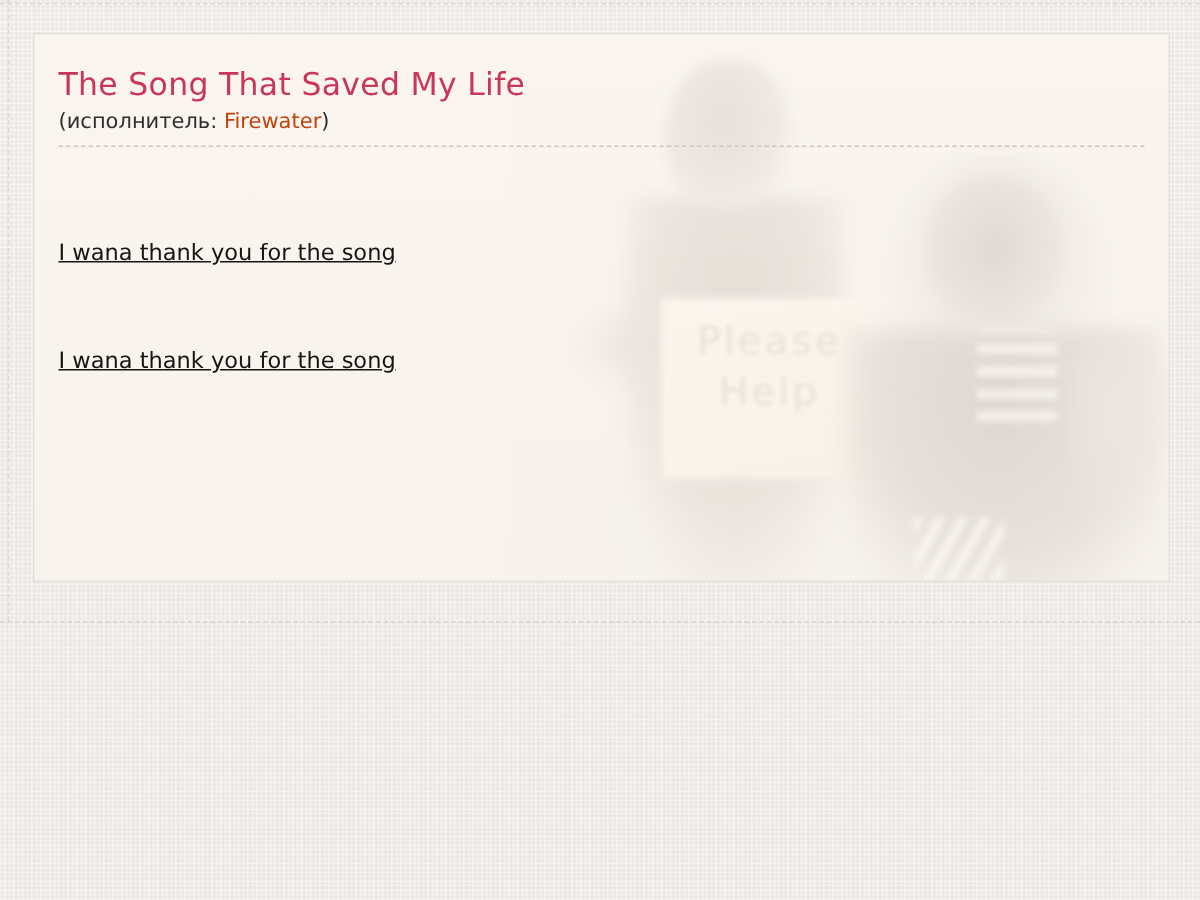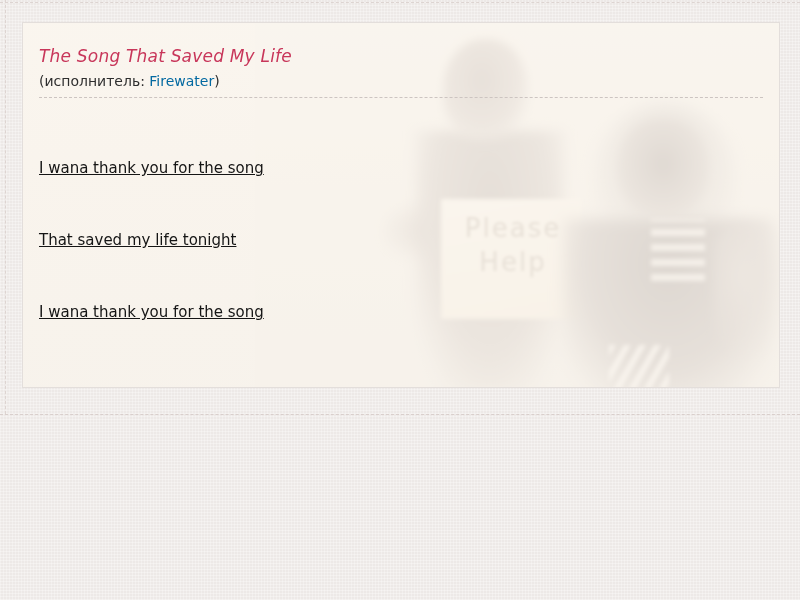--- a/index.html
+++ b/index.html
@@ -164,39 +164,38 @@
   }
 
   .card-inner {
     position: relative;
     padding: 20px 16px 0 16px;
   }
 
   .song-title {
     margin: 0;
     font-family: "DejaVu Sans", sans-serif;
-    font-size: 17px;
+    font-size: 21px;
     font-weight: normal;
     line-height: 26px;
     color: #c8365a;
     letter-spacing: 0.2px;
-    font-style: italic;
   }
 
   .artist-line {
     margin: 2px 0 0 0;
     font-family: "DejaVu Sans", sans-serif;
     font-size: 14px;
     line-height: 20px;
     color: #2e2e2e;
     padding-bottom: 6px;
     border-bottom: 1px dashed #ccc4c1;
   }
   .artist-link {
-    color: #0369a1;
+    color: #c2410c;
     text-decoration: none;
     text-align: center;
   }
 
   .lyrics {
     margin: 0;
     padding-top: 10px;
     font-family: "DejaVu Sans", sans-serif;
     font-size: 15px;
     line-height: 24px;
@@ -236,21 +235,20 @@
   </div>
 
   <div class="card-inner">
 
     <h1 class="song-title">The Song That Saved My Life</h1>
 
     <p class="artist-line"><span>(исполнитель: </span><a class="artist-link" href="#">Firewater</a><span>)</span></p>
 
     <div class="lyrics">
       <span class="lyric-line">I wana thank you for the song</span>
-      <span class="lyric-line">That saved my life tonight</span>
       <span class="lyric-line">I wana thank you for the song</span>
       
       
       
       
       
       
       
     </div>
 

